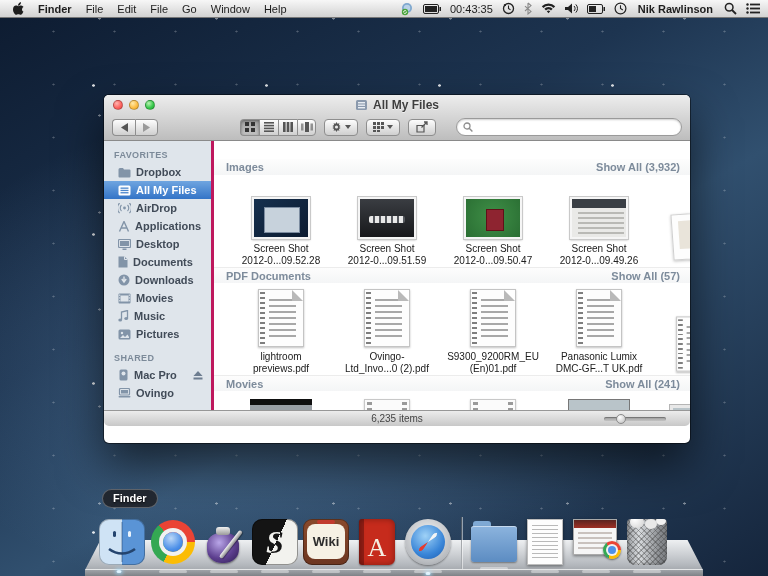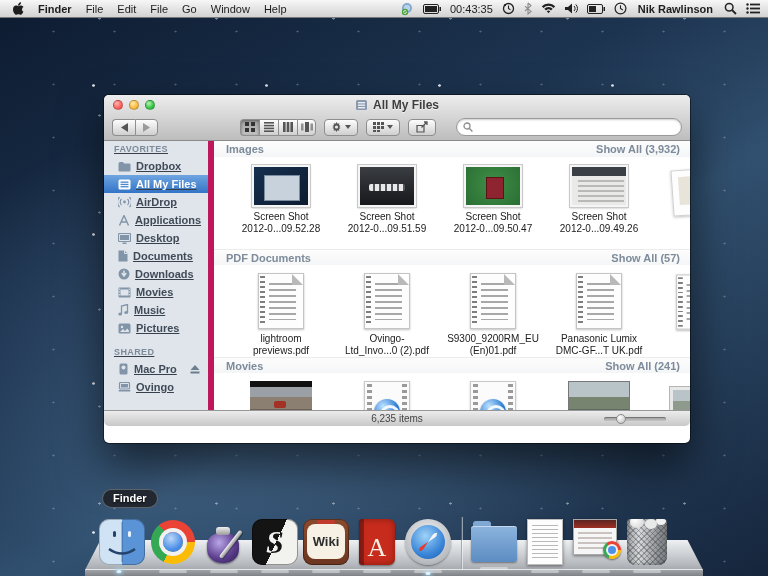--- a/index.html
+++ b/index.html
@@ -74,48 +74,48 @@
     margin-left:auto; width:226px; height:18px; border-radius:9px;
     background:#fff; border:1px solid #9a9a9a; box-shadow:inset 0 1px 2px rgba(0,0,0,.2);
     display:flex; align-items:center; padding:0 6px; gap:4px;
   }
   .search input { border:none; outline:none; flex:1; font-size:11px; background:transparent; }
 
   .window-body { display:flex; height:269px; }
 
   
   .sidebar {
-    width:110px; background:#dfe5eb; border-right:6px solid #be185d;
-    padding-top:1px; font-size:11px; color:#38404c; overflow:hidden;text-decoration:underline;
+    width:110px; background:#dfe5eb; border-right:3px solid #be185d;
+    padding-top:7px; font-size:11px; color:#38404c; overflow:hidden;
   }
   .sb-header { font-size:9px; font-weight:bold; color:#7c8a99; letter-spacing:.4px; padding:2px 0 3px 10px; }
   .sb-item { display:flex; align-items:center; gap:5px; height:18px; padding-left:14px; cursor:default; }
   .sb-item .sb-icon { color:#8294a8; display:flex; }
   .sb-item.selected {
     background:linear-gradient(#6fa5e0,#3374c7); color:#fff;
   }
   .sb-item.selected .sb-icon { color:#fff; }
   .sb-label { font-weight:bold; color:#414b58; }
   .sb-item.selected .sb-label { color:#fff; }
   .sb-gap { height:8px; }
   .eject { margin-left:auto; margin-right:8px; color:#6d7d90; display:flex; }
 
   
   .content { flex:1; background:#fff; overflow:hidden; position:relative; }
   .sec-header {
     height:16px; display:flex; align-items:center; justify-content:space-between;
     padding:0 10px 0 12px; font-size:11px; font-weight:bold; color:#7d8b9b;
     border-top:1px solid #ececec; background:linear-gradient(#fdfdfd,#f4f5f6);
   }
-  .sec-header.first { border-top:none; }
+  .sec-header.first { border-top:none;margin-top:18px; }
   .showall { color:#7d8b9b; cursor:default; }
   .row { display:flex; padding:8px 0 0 14px; height:76px; }
   .item { width:106px; display:flex; flex-direction:column; align-items:center; flex-shrink:0; }
   .ilabel { margin-top:4px; font-size:10px; line-height:12px; color:#202020; text-align:center; white-space:nowrap; }
-  .row-imgs, .row-pdfs { height:92px; }
+  .row-imgs, .row-pdfs { height:92px;align-items:flex-end; }
   .row-movs { height:54px; }
 
   
   .thumb { border:2px solid #f5f5f5; outline:1px solid #c9c9c9; box-shadow:0 1px 2px rgba(0,0,0,.35); }
   .t-img { width:58px; height:42px; }
   .t1 { background:linear-gradient(140deg,#16304e,#0c1b30); position:relative; }
   .t1::after { content:""; position:absolute; left:10px; top:8px; width:34px; height:24px; background:#c7d2dc; border:1px solid #7c8ca0; }
   .t2 { background:linear-gradient(#3a3d42,#17181b); position:relative; }
   .t2::after { content:""; position:absolute; left:9px; top:17px; width:36px; height:7px; border-radius:2px; background:repeating-linear-gradient(90deg,#e8e8e8 0 4px, #55585e 4px 6px); }
   .t3 { background:radial-gradient(circle at 50% 45%, #3f8f47, #2a6e33); position:relative; }

